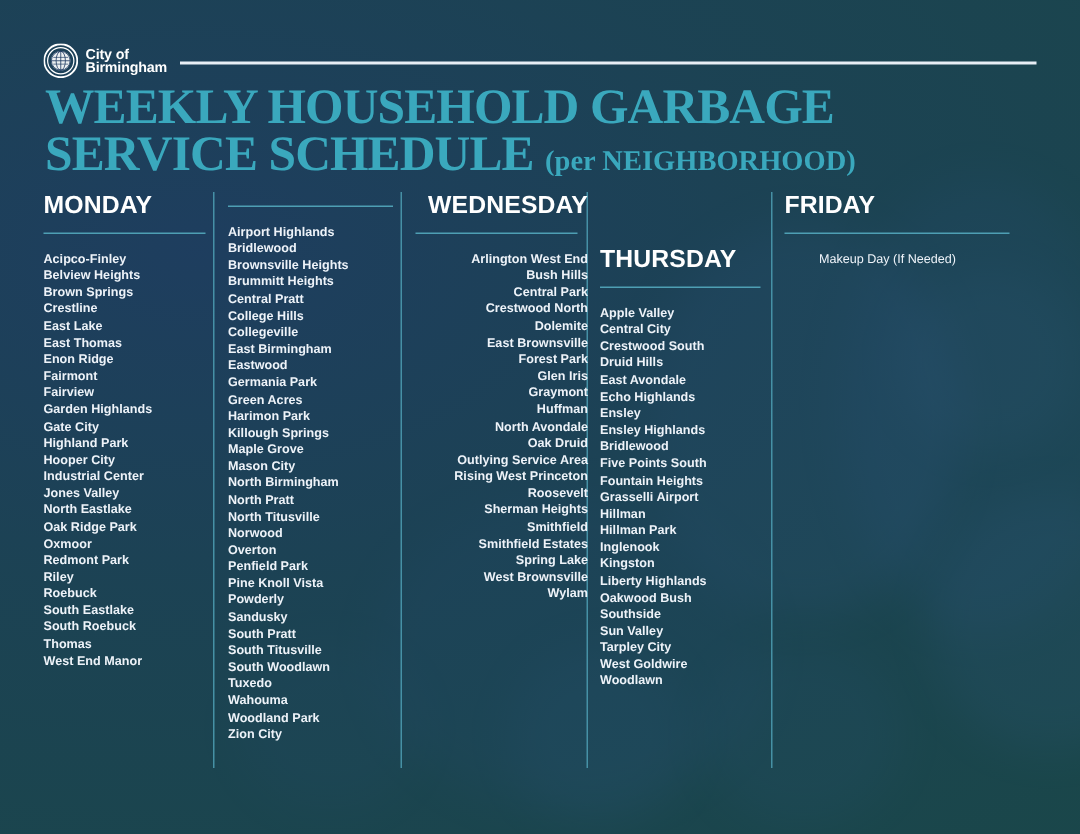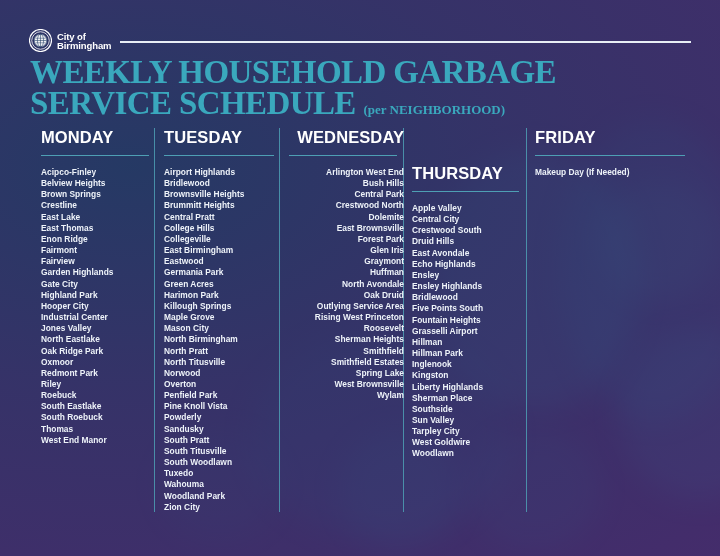--- a/index.html
+++ b/index.html
@@ -13,21 +13,21 @@
     overflow: hidden;
     background: #1f3c63;
     font-family: "Liberation Sans", sans-serif;
     -webkit-font-smoothing: antialiased;
   }
 
   #poster {
     position: relative;
     width: 720px;
     height: 556px;
-    background: #701a75;
+    background: #14532d;
     overflow: hidden;
   }
 
   
   .bg-photo {
     position: absolute;
     inset: 0;
     pointer-events: none;
     opacity: 1;
   }
@@ -98,30 +98,30 @@
   }
   .title-line {
     color: #3aa8bd;
     font-size: 33px;
     font-weight: bold;
     letter-spacing: -0.6px;
     line-height: 31px;
     white-space: nowrap;
   }
   .title-line .sub {
-    font-size: 13px;
+    font-size: 19px;
     letter-spacing: 0px;
     font-weight: bold;
     text-align: center;
   }
 
   
   .grid {
     position: absolute;
-    left: 12px;
+    left: 0;
     top: 128px;
     width: 644px;
     height: 400px;
     z-index: 3;
   }
   .daycol {
     position: absolute;
     top: 0;
     height: 385px;
     box-sizing: border-box;
@@ -176,23 +176,24 @@
     color: #eef3f9;
     font-size: 8.4px;
     font-weight: bold;
     line-height: 11.15px;
     letter-spacing: 0.02px;
     white-space: nowrap;
   }
   .note {
     color: #eef3f9;
     font-size: 8.4px;
-    font-weight: bold;
+    font-weight: normal;
     line-height: 11.15px;
     white-space: nowrap;
+    margin-left: 23px;
   }
 </style>
 </head>
 <body>
 
 <div id="poster">
 
   <div class="bg-photo">
     <div class="blob b1"></div>
     <div class="blob b2"></div>
@@ -263,21 +264,20 @@
           <li>Riley</li>
           <li>Roebuck</li>
           <li>South Eastlake</li>
           <li>South Roebuck</li>
           <li>Thomas</li>
           <li>West End Manor</li>
         </ul>
     </div>
 
     <div class="daycol c1">
-      <div class="dayname">TUESDAY</div>
       <div class="underline"></div>
       <ul class="hoodlist">
           <li>Airport Highlands</li>
           <li>Bridlewood</li>
           <li>Brownsville Heights</li>
           <li>Brummitt Heights</li>
           <li>Central Pratt</li>
           <li>College Hills</li>
           <li>Collegeville</li>
           <li>East Birmingham</li>
@@ -349,21 +349,21 @@
           <li>Ensley Highlands</li>
           <li>Bridlewood</li>
           <li>Five Points South</li>
           <li>Fountain Heights</li>
           <li>Grasselli Airport</li>
           <li>Hillman</li>
           <li>Hillman Park</li>
           <li>Inglenook</li>
           <li>Kingston</li>
           <li>Liberty Highlands</li>
-          <li>Sherman Place</li>
+          <li>Oakwood Bush</li>
           <li>Southside</li>
           <li>Sun Valley</li>
           <li>Tarpley City</li>
           <li>West Goldwire</li>
           <li>Woodlawn</li>
         </ul>
     </div>
 
     <div class="daycol c4">
       <div class="dayname">FRIDAY</div>

